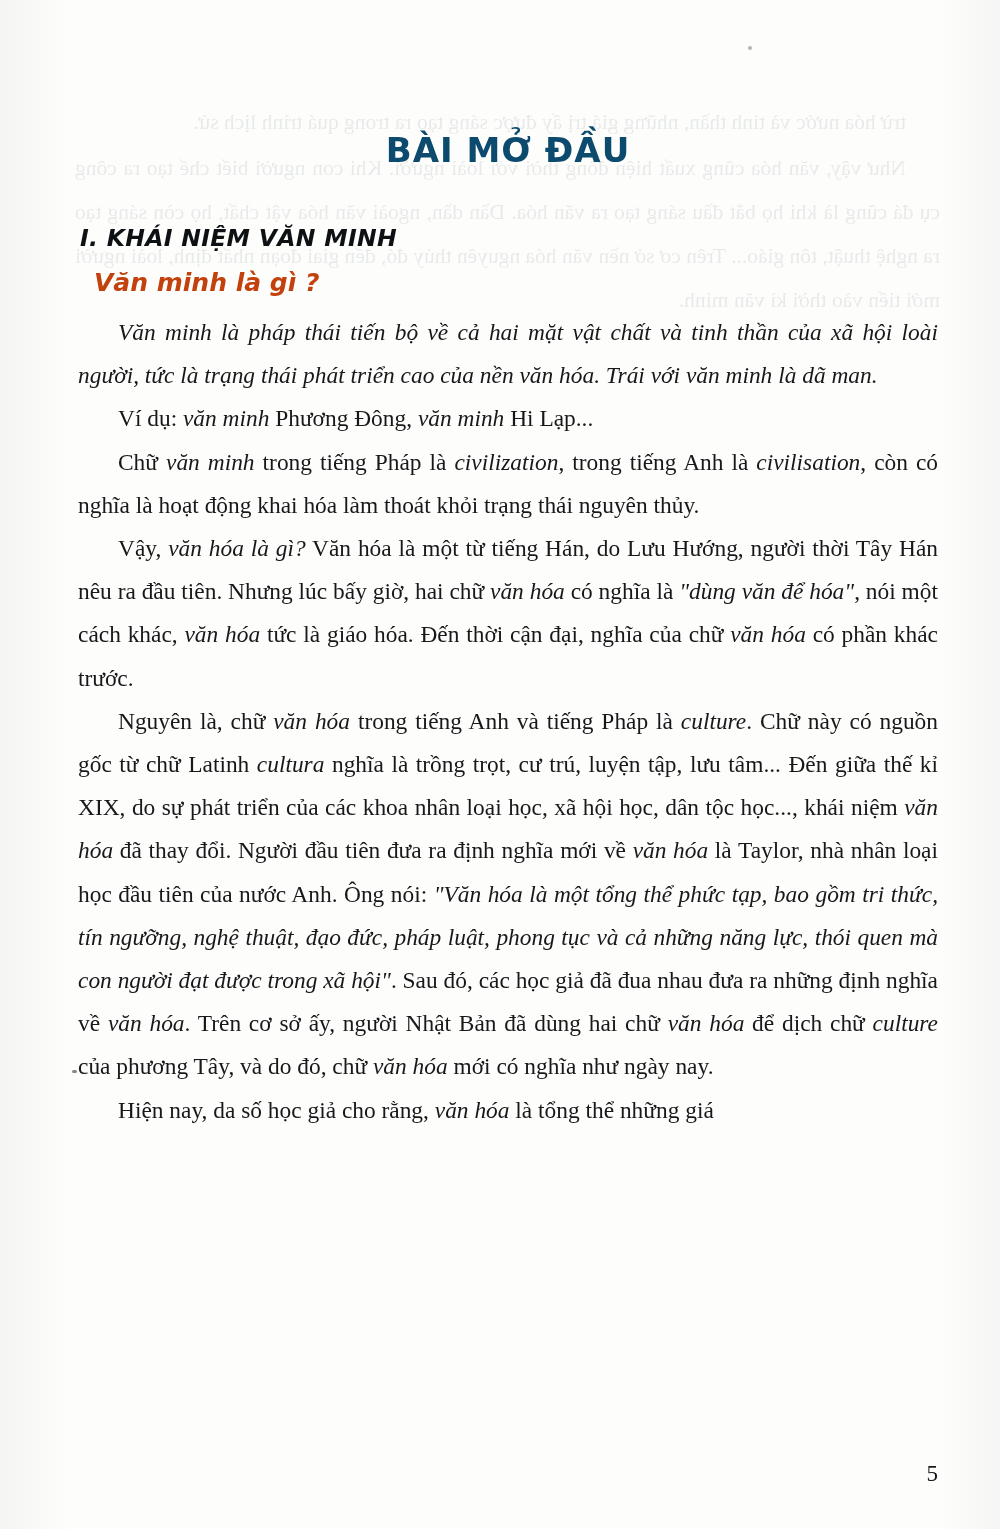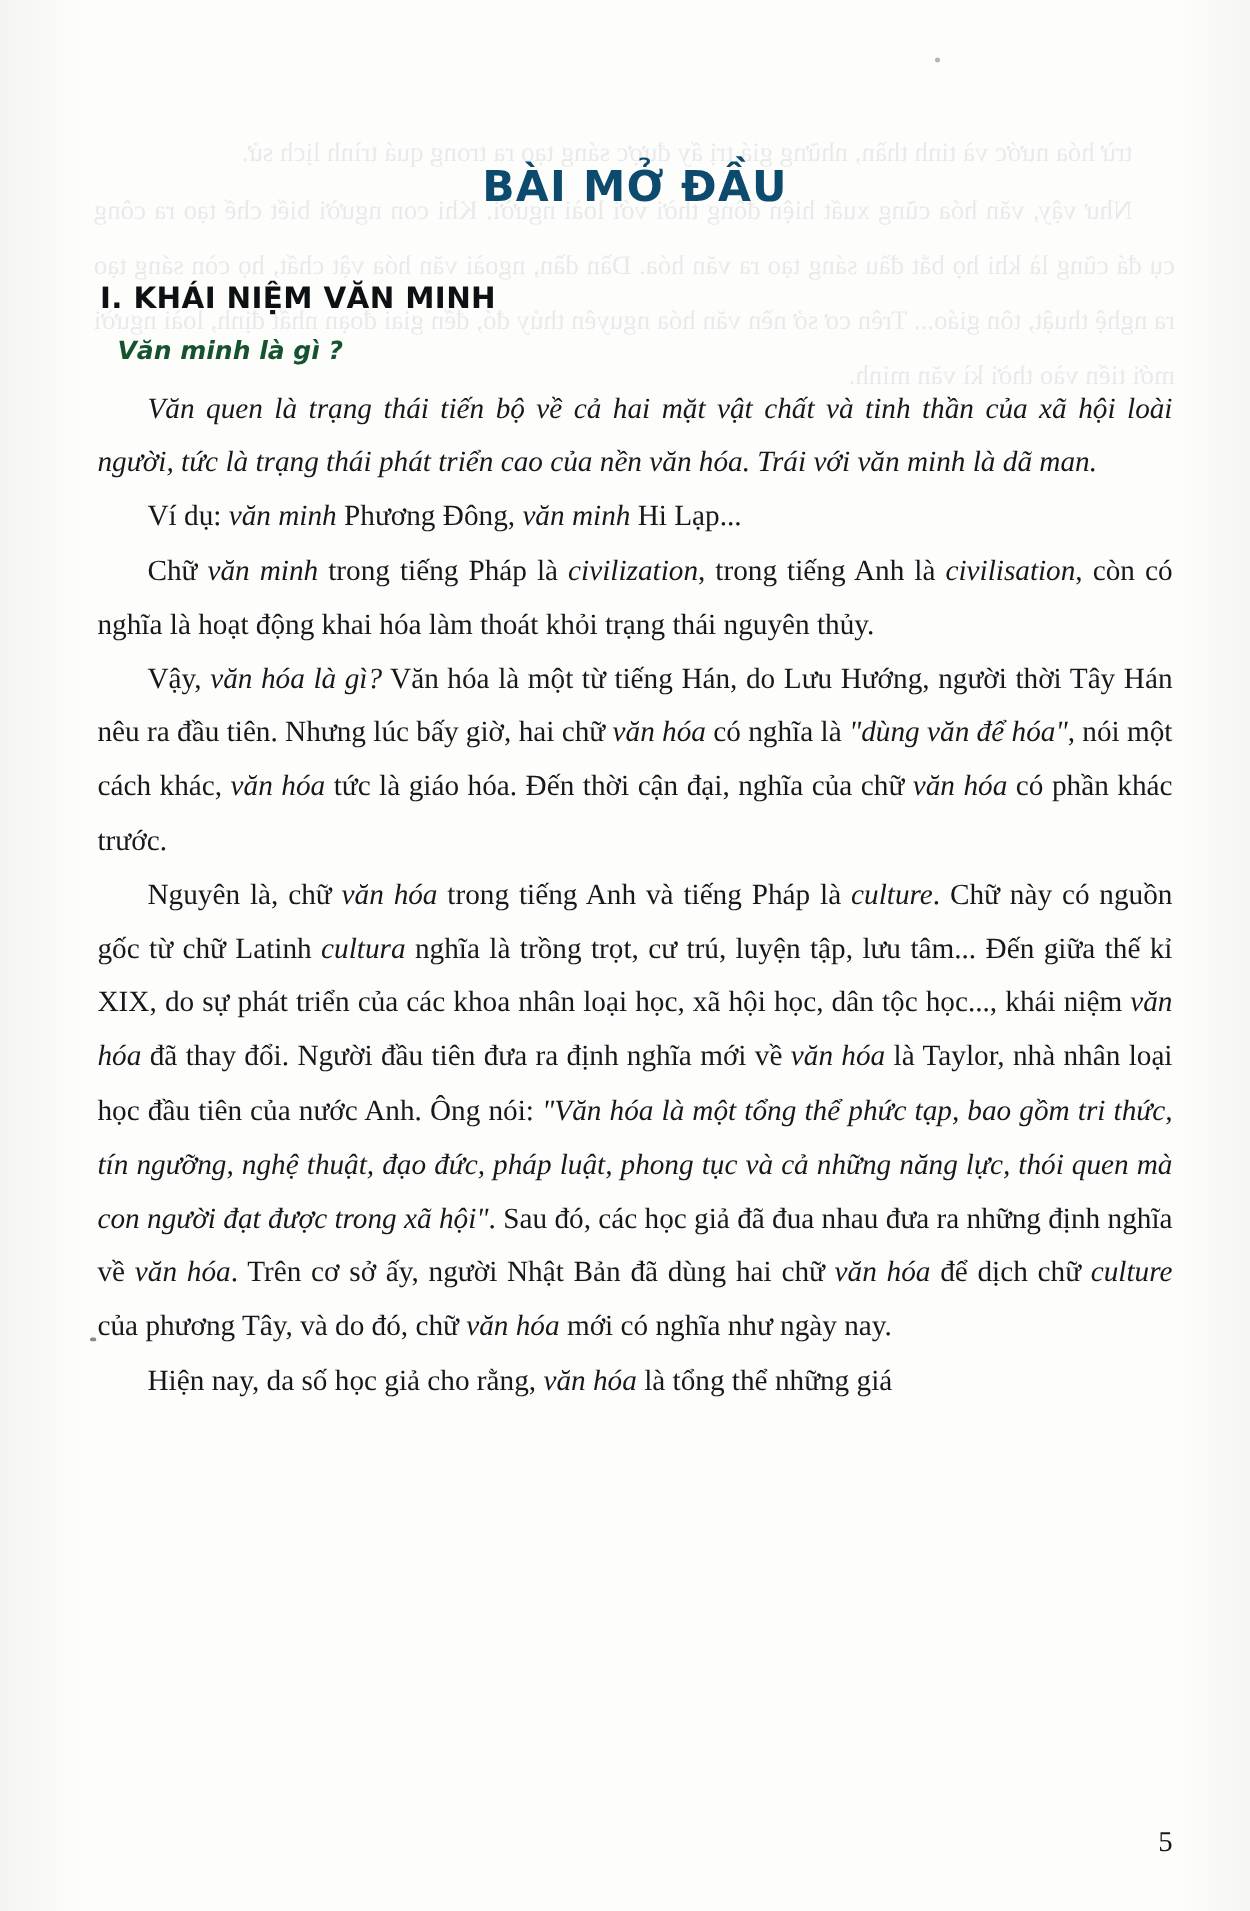--- a/index.html
+++ b/index.html
@@ -63,29 +63,30 @@
     margin: 26px 0 54px 0;
   }
 
   .section-heading {
     font-family: "DejaVu Sans", sans-serif;
     font-weight: 700;
     font-size: 23.5px;
     letter-spacing: 0.3px;
     margin: 0 0 16px 2px;
     color: #0e1114;
+    font-style: italic;
   }
 
   .sub-heading {
     font-family: "DejaVu Sans", sans-serif;
     font-weight: 700;
     font-style: italic;
-    font-size: 20px;
+    font-size: 25px;
     margin: 0 0 14px 16px;
-    color: #14532d;
+    color: #c2410c;
   }
 
   p.body-text {
     font-size: 23.4px;
     line-height: 43.2px;
     text-align: justify;
     text-indent: 40px;
     margin: 0;
     hyphens: none;
   }
@@ -120,21 +121,21 @@
 </div>
 
 <div class="content">
 
   <h1 class="doc-title">BÀI MỞ ĐẦU</h1>
 
   <h2 class="section-heading">I. KHÁI NIỆM VĂN MINH</h2>
 
   <h3 class="sub-heading">Văn minh là gì ?</h3>
 
-  <p class="body-text italic-block">Văn quen là trạng thái tiến bộ về cả hai mặt vật chất và tinh thần của xã hội loài người, tức là trạng thái phát triển cao của nền văn hóa. Trái với văn minh là dã man.</p>
+  <p class="body-text italic-block">Văn minh là pháp thái tiến bộ về cả hai mặt vật chất và tinh thần của xã hội loài người, tức là trạng thái phát triển cao của nền văn hóa. Trái với văn minh là dã man.</p>
   <p class="body-text">Ví dụ: <em>văn minh</em> Phương Đông, <em>văn minh</em> Hi Lạp...</p>
   <p class="body-text">Chữ <em>văn minh</em> trong tiếng Pháp là <em>civilization</em>, trong tiếng Anh là <em>civilisation</em>, còn có nghĩa là hoạt động khai hóa làm thoát khỏi trạng thái nguyên thủy.</p>
   <p class="body-text">Vậy, <em><em>văn hóa</em> là gì?</em> Văn hóa là một từ tiếng Hán, do Lưu Hướng, người thời Tây Hán nêu ra đầu tiên. Nhưng lúc bấy giờ, hai chữ <em>văn hóa</em> có nghĩa là <em>"dùng văn để hóa"</em>, nói một cách khác, <em>văn hóa</em> tức là giáo hóa. Đến thời cận đại, nghĩa của chữ <em>văn hóa</em> có phần khác trước.</p>
   <p class="body-text">Nguyên là, chữ <em>văn hóa</em> trong tiếng Anh và tiếng Pháp là <em>culture</em>. Chữ này có nguồn gốc từ chữ Latinh <em>cultura</em> nghĩa là trồng trọt, cư trú, luyện tập, lưu tâm... Đến giữa thế kỉ XIX, do sự phát triển của các khoa nhân loại học, xã hội học, dân tộc học..., khái niệm <em>văn hóa</em> đã thay đổi. Người đầu tiên đưa ra định nghĩa mới về <em>văn hóa</em> là Taylor, nhà nhân loại học đầu tiên của nước Anh. Ông nói: <em>"Văn hóa là một tổng thể phức tạp, bao gồm tri thức, tín ngưỡng, nghệ thuật, đạo đức, pháp luật, phong tục và cả những năng lực, thói quen mà con người đạt được trong xã hội"</em>. Sau đó, các học giả đã đua nhau đưa ra những định nghĩa về <em>văn hóa</em>. Trên cơ sở ấy, người Nhật Bản đã dùng hai chữ <em>văn hóa</em> để dịch chữ <em>culture</em> của phương Tây, và do đó, chữ <em>văn hóa</em> mới có nghĩa như ngày nay.</p>
   <p class="body-text">Hiện nay, da số học giả cho rằng, <em>văn hóa</em> là tổng thể những giá</p>
 
 </div>
 
 <div class="page-number">5</div>
 

